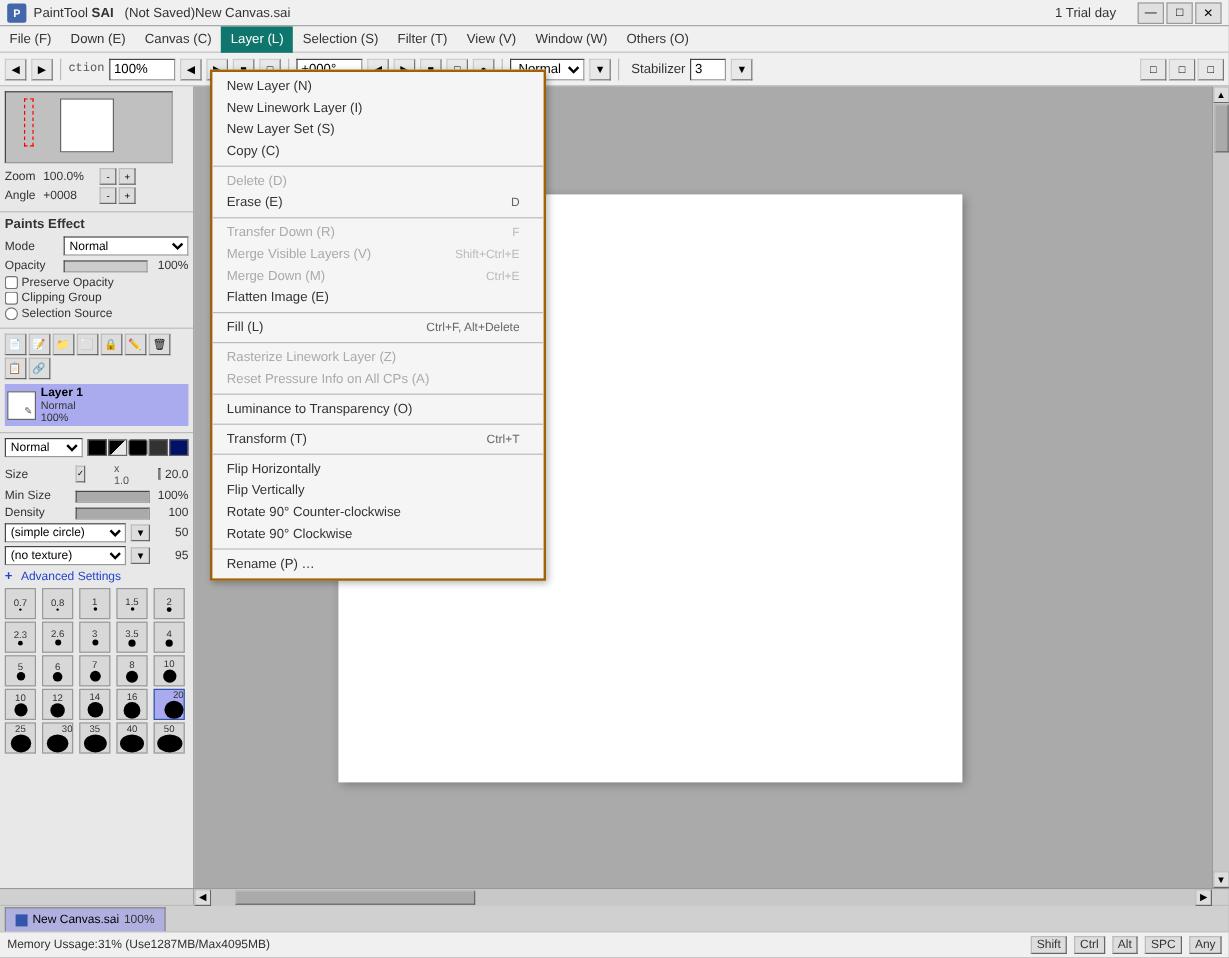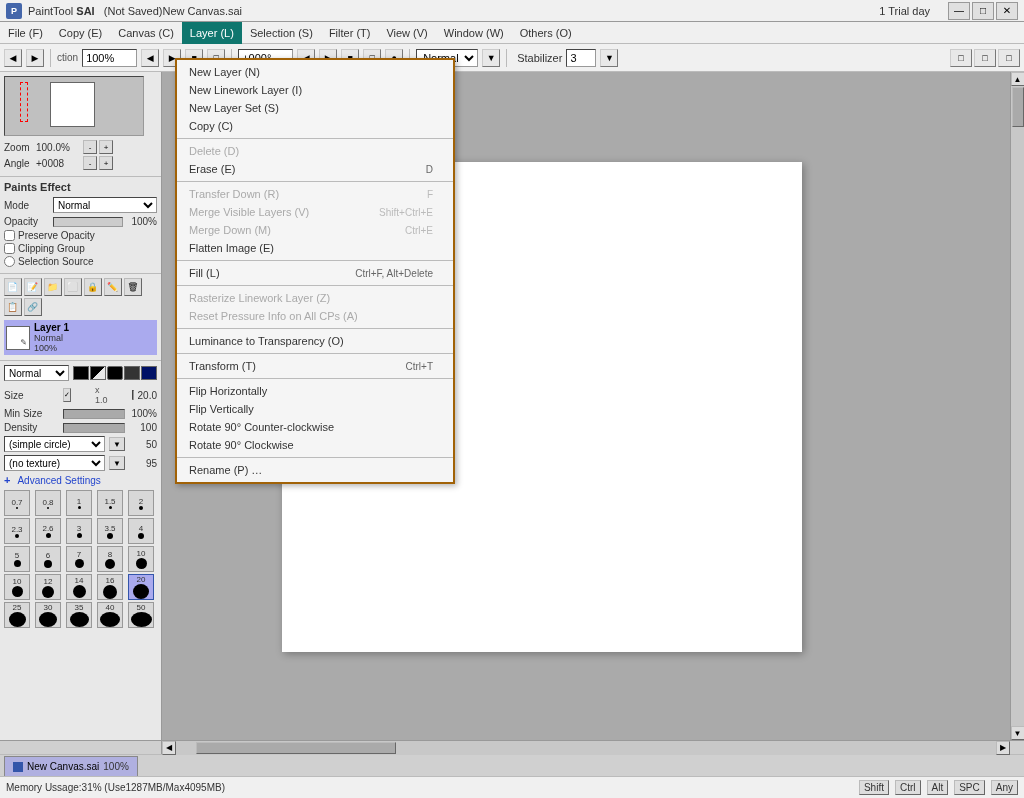--- a/index.html
+++ b/index.html
@@ -257,20 +257,21 @@
       border: 1px solid #999;
       display: flex; align-items: center; justify-content: center;
       cursor: pointer;
       flex-direction: column;
       font-size: 8px;
       color: #333;
     }
     .brush-preset.selected {
       background: #aaaaee;
       border: 1px solid #3355aa;
+      align-items: flex-end;
     }
     .brush-dot {
       background: #000;
       border-radius: 50%;
     }
 
     
     #canvas-area {
       flex: 1;
       background: #aaaaaa;
@@ -412,36 +413,36 @@
     <div id="title-right">
       <button class="title-btn">—</button>
       <button class="title-btn">□</button>
       <button class="title-btn">✕</button>
     </div>
   </div>
 </div>
 
 <div id="menu-bar">
   <div class="menu-item">File (F)</div>
-  <div class="menu-item">Copy (E)</div>
+  <div class="menu-item">Down (E)</div>
   <div class="menu-item">Canvas (C)</div>
   <div class="menu-item active">Layer (L)</div>
   <div class="menu-item">Selection (S)</div>
   <div class="menu-item">Filter (T)</div>
   <div class="menu-item">View (V)</div>
   <div class="menu-item">Window (W)</div>
   <div class="menu-item">Others (O)</div>
 </div>
 
 <div id="toolbar">
   <button class="toolbar-btn">◀</button>
   <button class="toolbar-btn">▶</button>
   <div class="toolbar-separator"></div>
 
-  <span style="font-size:10px;color:#555;">ction</span>
+  <span style="font-size:10px;color:#555;font-family:Liberation Mono, monospace;">ction</span>
   <input class="toolbar-input" style="width: 55px;" value="100%">
   <button class="toolbar-btn">◀</button>
   <button class="toolbar-btn">▶</button>
   <button class="toolbar-btn">■</button>
   <button class="toolbar-btn">□</button>
   <div class="toolbar-separator"></div>
   <input class="toolbar-input" style="width: 55px;" value="+000°">
   <button class="toolbar-btn">◀</button>
   <button class="toolbar-btn">▶</button>
   <button class="toolbar-btn">■</button>
@@ -673,21 +674,21 @@
           </div>
           <div class="brush-preset selected">
             <div style="font-size: 8px; color: rgb(51, 51, 51);">20</div>
             <div class="brush-dot" style="width: 16px; height: 16px;"></div>
           </div>
           <div class="brush-preset">
             <div style="font-size: 8px; color: rgb(51, 51, 51);">25</div>
             <div class="brush-dot" style="width: 17px; height: 17px;"></div>
           </div>
           <div class="brush-preset">
-            <div style="font-size: 8px; color: rgb(51, 51, 51);">30</div>
+            <div style="font-size: 8px; color: rgb(51, 51, 51); padding-left: 16px;">30</div>
             <div class="brush-dot" style="width: 18px; height: 18px;"></div>
           </div>
           <div class="brush-preset">
             <div style="font-size: 8px; color: rgb(51, 51, 51);">35</div>
             <div class="brush-dot" style="width: 19px; height: 19px;"></div>
           </div>
           <div class="brush-preset">
             <div style="font-size: 8px; color: rgb(51, 51, 51);">40</div>
             <div class="brush-dot" style="width: 20px; height: 20px;"></div>
           </div>

